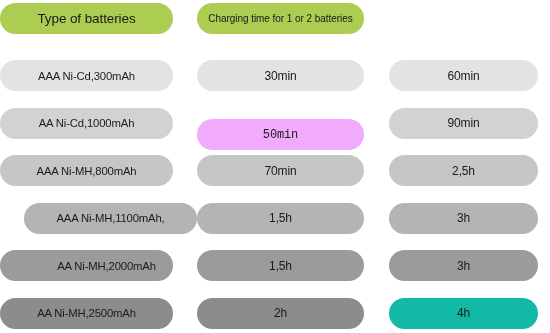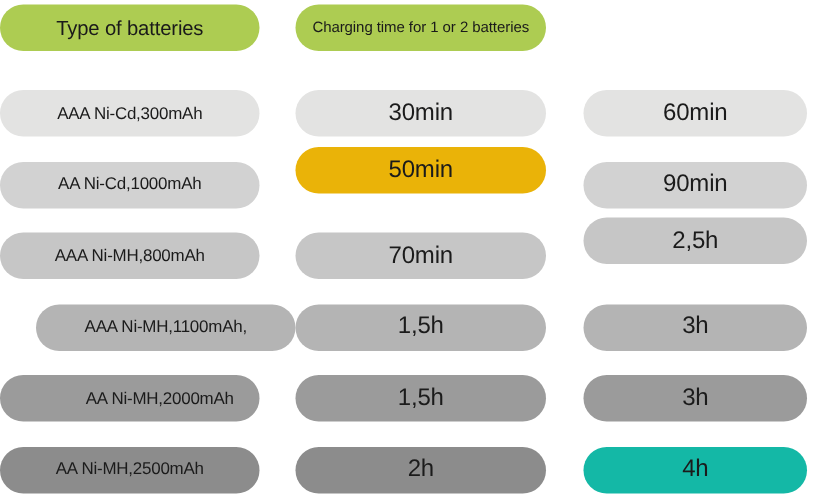--- a/index.html
+++ b/index.html
@@ -55,21 +55,21 @@
   .cell {
     height: 31px;
     color: #1b1b1b;
     font-size: 11.3px;
     letter-spacing: -0.15px;
   }
   .cell-type {
     font-size: 11.3px;
   }
   .cell-val {
-    font-size: 16px;
+    font-size: 12px;
   }
 
   
   .col-0 { left: 0px;   width: 173px; }
   .col-1 { left: 197px; width: 167px; }
   .col-2 { left: 389px; width: 149px; }
 </style>
 </head>
 <body style="background: rgb(255, 255, 255);">
 
@@ -78,26 +78,26 @@
   <div class="pill hdr hdr-main col-0" style="background: rgb(173, 204, 82); color: rgb(26, 26, 26);">Type of batteries</div>
 
   <div class="pill hdr hdr-sub col-1" style="background: rgb(173, 204, 82); color: rgb(26, 26, 26);">Charging time for 1 or 2 batteries</div>
 
 
   <div class="pill cell cell-type col-0" style="background: rgb(227, 227, 226); color: rgb(27, 27, 27); top: 60px;">AAA Ni-Cd,300mAh</div>
   <div class="pill cell cell-val col-1" style="background: rgb(227, 227, 226); color: rgb(27, 27, 27); top: 60px;">30min</div>
   <div class="pill cell cell-val col-2" style="background: rgb(227, 227, 226); color: rgb(27, 27, 27); top: 60px;">60min</div>
 
   <div class="pill cell cell-type col-0" style="background: rgb(210, 210, 210); color: rgb(27, 27, 27); top: 107.5px;">AA Ni-Cd,1000mAh</div>
-  <div class="pill cell cell-val col-1" style="background: #eab308; color: rgb(27, 27, 27); top: 98px;">50min</div>
+  <div class="pill cell cell-val col-1" style="background: #f0abfc; color: rgb(27, 27, 27); top: 119px; font-family: Liberation Mono, monospace;">50min</div>
   <div class="pill cell cell-val col-2" style="background: rgb(210, 210, 210); color: rgb(27, 27, 27); top: 107.5px;">90min</div>
 
   <div class="pill cell cell-type col-0" style="background: rgb(198, 198, 198); color: rgb(27, 27, 27); top: 155px;">AAA Ni-MH,800mAh</div>
   <div class="pill cell cell-val col-1" style="background: rgb(198, 198, 198); color: rgb(27, 27, 27); top: 155px;">70min</div>
-  <div class="pill cell cell-val col-2" style="background: rgb(198, 198, 198); color: rgb(27, 27, 27); top: 145px; text-align: right;">2,5h</div>
+  <div class="pill cell cell-val col-2" style="background: rgb(198, 198, 198); color: rgb(27, 27, 27); top: 155px; text-align: right;">2,5h</div>
 
   <div class="pill cell cell-type col-0" style="background: rgb(180, 180, 180); color: rgb(27, 27, 27); top: 202.5px; margin-left: 24px;">AAA Ni-MH,1100mAh,</div>
   <div class="pill cell cell-val col-1" style="background: rgb(180, 180, 180); color: rgb(27, 27, 27); top: 202.5px;">1,5h</div>
   <div class="pill cell cell-val col-2" style="background: rgb(180, 180, 180); color: rgb(27, 27, 27); top: 202.5px;">3h</div>
 
   <div class="pill cell cell-type col-0" style="background: rgb(155, 155, 155); color: rgb(27, 27, 27); top: 250px; padding-left: 40px;">AA Ni-MH,2000mAh</div>
   <div class="pill cell cell-val col-1" style="background: rgb(155, 155, 155); color: rgb(27, 27, 27); top: 250px;">1,5h</div>
   <div class="pill cell cell-val col-2" style="background: rgb(155, 155, 155); color: rgb(27, 27, 27); top: 250px;">3h</div>
 
   <div class="pill cell cell-type col-0" style="background: rgb(140, 140, 140); color: rgb(27, 27, 27); top: 297.5px;">AA Ni-MH,2500mAh</div>

